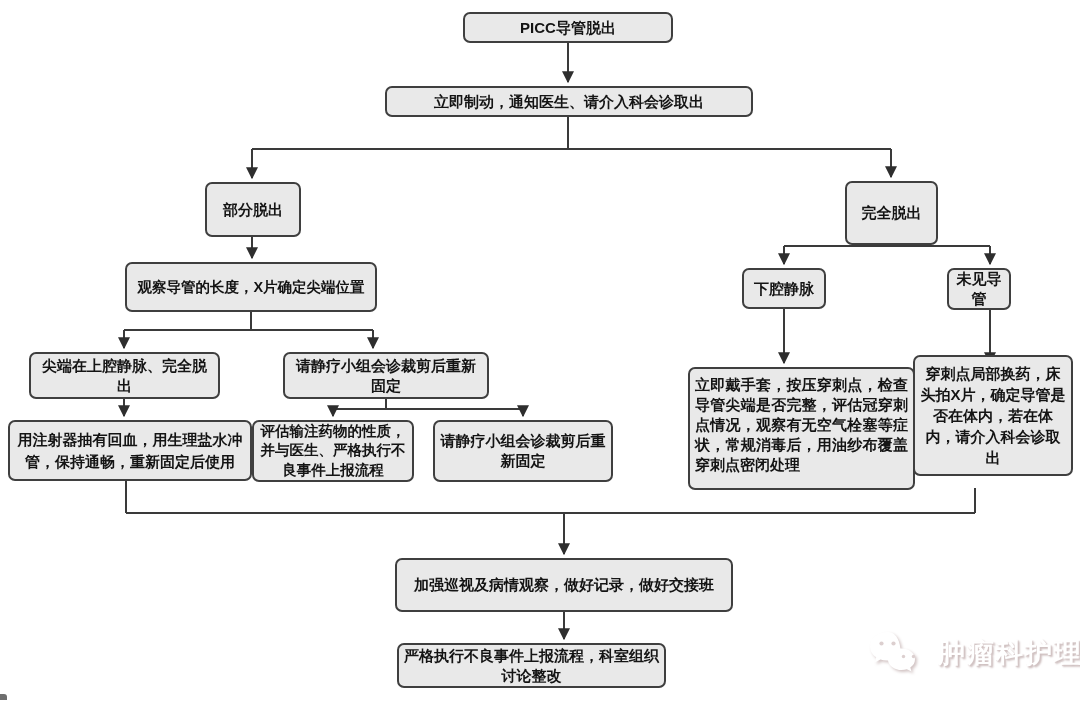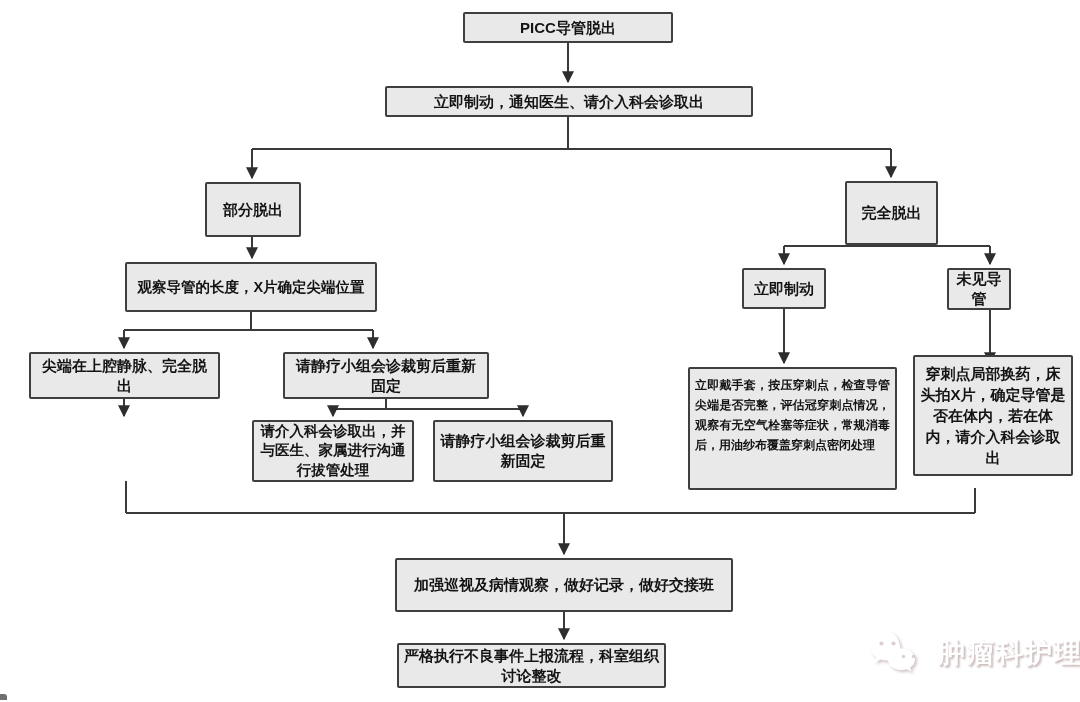--- a/index.html
+++ b/index.html
@@ -3,21 +3,21 @@
 <meta charset="utf-8">
 <style>
   html,body{margin:0;padding:0;background:#fff;}
   #stage{
     position:relative;width:1080px;height:702px;background:#ffffff;overflow:hidden;
     font-family:"Liberation Sans","DejaVu Sans",sans-serif;
   }
   #connector-layer{position:absolute;left:0;top:0;width:1080px;height:702px;}
   .node{
     position:absolute;box-sizing:border-box;
-    background:#e9e9e9;border:2px solid #3f3f3f;border-radius:2px;
+    background:#e9e9e9;border:2px solid #3f3f3f;border-radius:7px;
     color:#141414;font-weight:700;font-size:15px;line-height:20px;
     display:flex;align-items:center;justify-content:center;text-align:center;
     padding:2px 4px;
   }
   .node.justify{display:block;text-align:justify;text-align-last:left;padding:6px 5px;}
   .node.small{line-height:21px;}
   #wm{
     position:absolute;left:868px;top:628px;width:220px;height:50px;
     display:flex;align-items:center;gap:12px;pointer-events:none;
   }
@@ -86,34 +86,35 @@
   <div class="node" style="left:463px;top:12px;width:210px;height:31px">PICC导管脱出</div>
 
   <div class="node" style="left:385px;top:86px;width:368px;height:31px">立即制动，通知医生、请介入科会诊取出</div>
 
   <div class="node" style="left:205px;top:182px;width:96px;height:55px">部分脱出</div>
 
   <div class="node" style="left:125px;top:262px;width:252px;height:50px;font-size:14.5px">观察导管的长度，X片确定尖端位置</div>
 
   <div class="node" style="left:29px;top:352px;width:191px;height:47px">尖端在上腔静脉、完全脱出</div>
 
+  <div class="node" style="left:8px;top:420px;width:244px;height:61px;line-height:22px">用注射器抽有回血，用生理盐水冲管，保持通畅，重新固定后使用</div>
 
   <div class="node" style="left:283px;top:352px;width:206px;height:47px">请静疗小组会诊裁剪后重新固定</div>
 
-  <div class="node" style="left:252px;top:420px;width:162px;height:62px;font-size:14.5px;line-height:19.5px">请介入科会诊取出，并与医生、家属进行沟通行拔管处理</div>
+  <div class="node" style="left:252px;top:420px;width:162px;height:62px;font-size:14.5px;line-height:19.5px">评估输注药物的性质，并与医生、严格执行不良事件上报流程</div>
 
   <div class="node" style="left:433px;top:420px;width:180px;height:62px">请静疗小组会诊裁剪后重新固定</div>
 
   <div class="node" style="left:845px;top:181px;width:93px;height:64px">完全脱出</div>
 
-  <div class="node" style="left:742px;top:268px;width:84px;height:41px">立即制动</div>
+  <div class="node" style="left:742px;top:268px;width:84px;height:41px">下腔静脉</div>
 
   <div class="node" style="left:947px;top:268px;width:64px;height:42px">未见导管</div>
 
-  <div class="node justify" style="left:688px;top:367px;width:209px;height:123px;font-size:12px;line-height:20px">立即戴手套，按压穿刺点，检查导管尖端是否完整，评估冠穿刺点情况，观察有无空气栓塞等症状，常规消毒后，用油纱布覆盖穿刺点密闭处理</div>
+  <div class="node justify" style="left:688px;top:367px;width:227px;height:123px;font-size:15px;line-height:20px">立即戴手套，按压穿刺点，检查导管尖端是否完整，评估冠穿刺点情况，观察有无空气栓塞等症状，常规消毒后，用油纱布覆盖穿刺点密闭处理</div>
 
   <div class="node small" style="left:913px;top:355px;width:160px;height:121px">穿刺点局部换药，床头拍X片，确定导管是否在体内，若在体内，请介入科会诊取出</div>
 
   <div class="node" style="left:395px;top:558px;width:338px;height:54px">加强巡视及病情观察，做好记录，做好交接班</div>
 
   <div class="node" style="left:397px;top:643px;width:269px;height:45px">严格执行不良事件上报流程，科室组织讨论整改</div>
 
   <div id="wm">
     <svg width="58" height="46" viewBox="0 0 58 46">
       <g fill="#ffffff">

